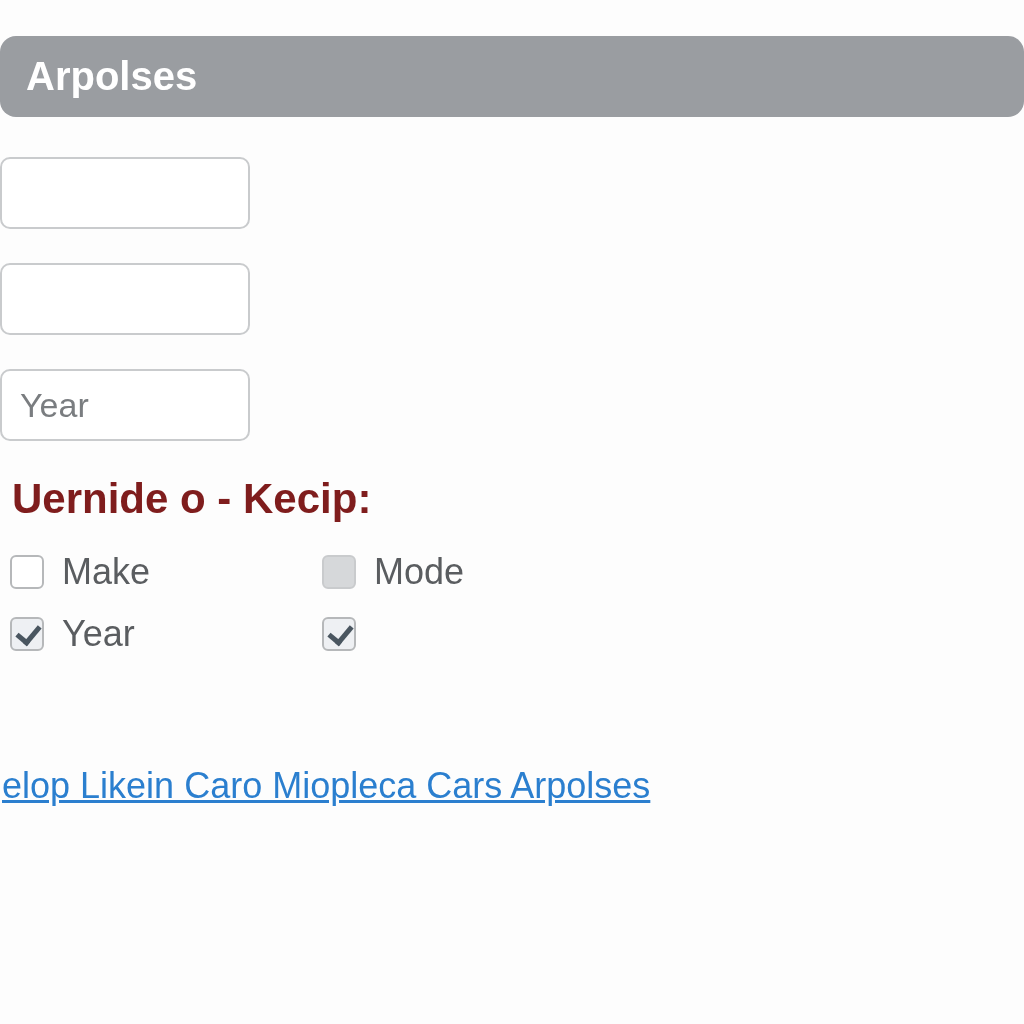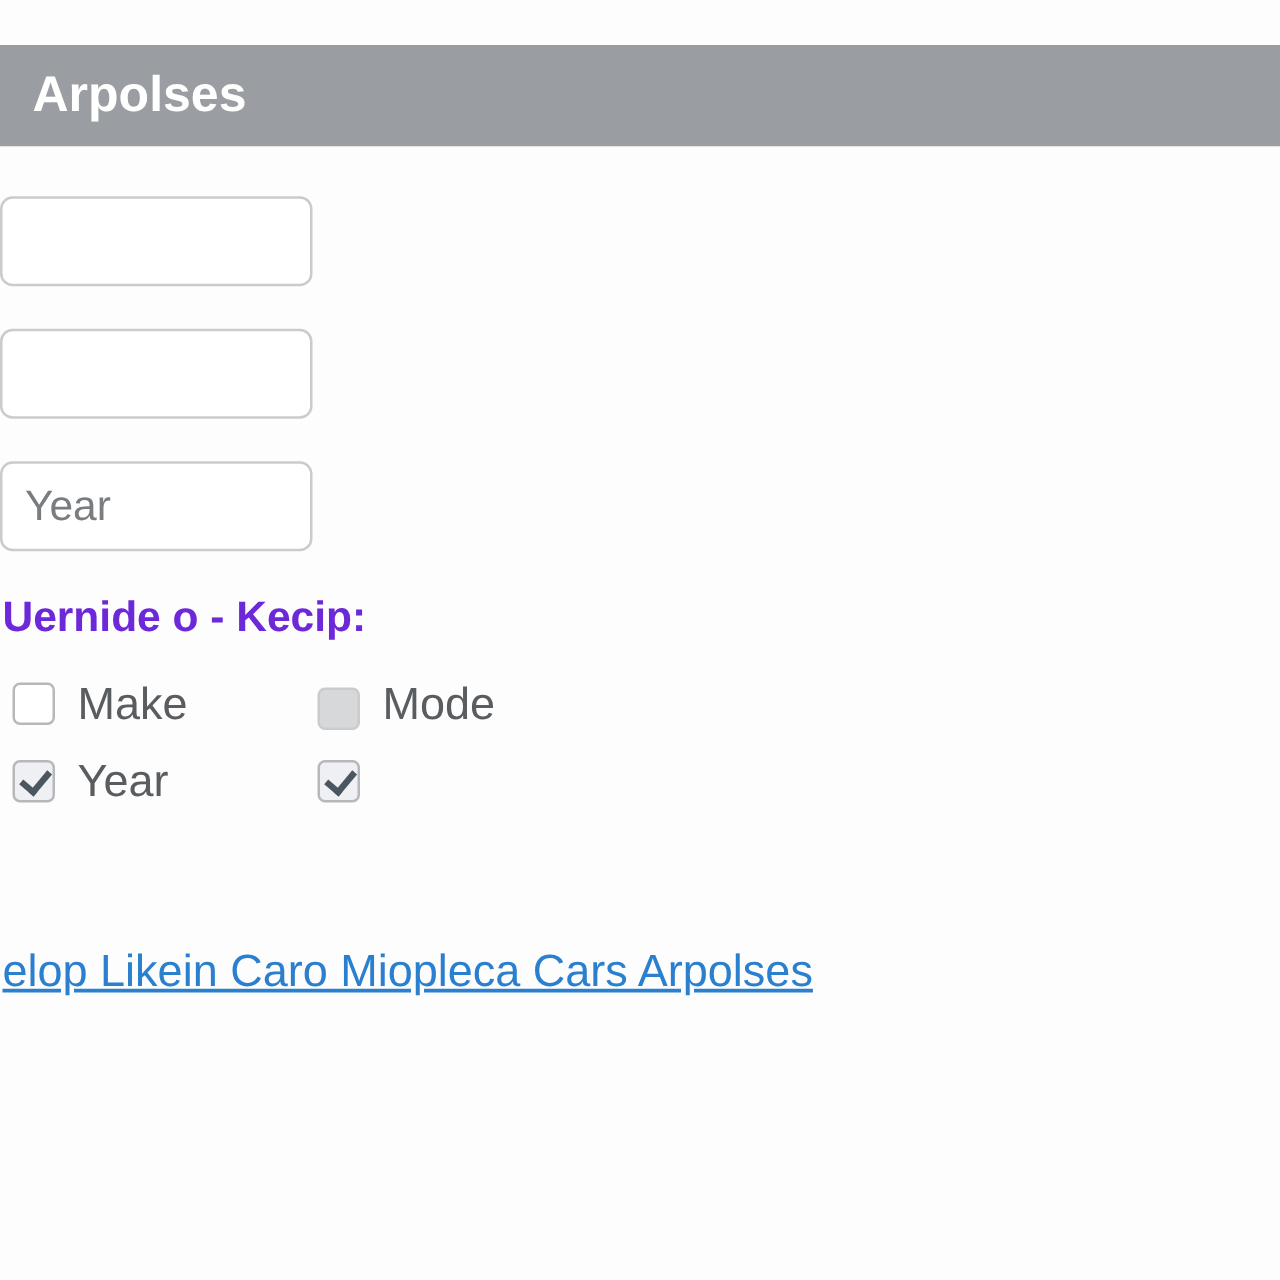--- a/index.html
+++ b/index.html
@@ -1,15 +1,15 @@
 <!DOCTYPE html>
 <html><head>
 <meta charset="utf-8">
 <style>
-  * { box-sizing: border-box; margin: 0; padding: 0; }
+  * { box-sizing: border-box; margin: 0; padding: 0; border-radius: 16px; }
   html, body {
     width: 1024px;
     height: 1024px;
     font-family: "Segoe UI", "Helvetica Neue", Arial, sans-serif;
     background: #fdfdfd;
     color: #444;
     overflow: hidden;
   }
   .header-bar {
     background: #9a9da1;
@@ -30,35 +30,35 @@
     margin-bottom: 34px;
     border: 2px solid #c9cbcd;
     border-radius: 10px;
     background: #ffffff;
     font-size: 34px;
     padding: 0 18px;
     color: #6a6d70;
   }
   .text-input::placeholder { color: #7a7d80; }
   .section-label {
-    font-size: 34px;
+    font-size: 42px;
     font-weight: 700;
-    color: #6d28d9;
+    color: #7f1d1d;
     margin-top: 20px;
     margin-bottom: 28px;
-    padding-left: 2px;
+    padding-left: 12px;
   }
   .check-row {
     display: flex;
     align-items: center;
     margin-bottom: 20px;
     padding-left: 10px;
   }
-  .check-col-a { width: 244px; display: flex; align-items: center; }
-  .check-col-b { display: flex; align-items: flex-end; }
+  .check-col-a { width: 312px; display: flex; align-items: center; }
+  .check-col-b { display: flex; align-items: center; }
   .chk {
     appearance: none;
     -webkit-appearance: none;
     width: 34px;
     height: 34px;
     border: 2px solid #b6b8ba;
     border-radius: 6px;
     background: #ffffff;
     margin-right: 18px;
     position: relative;

